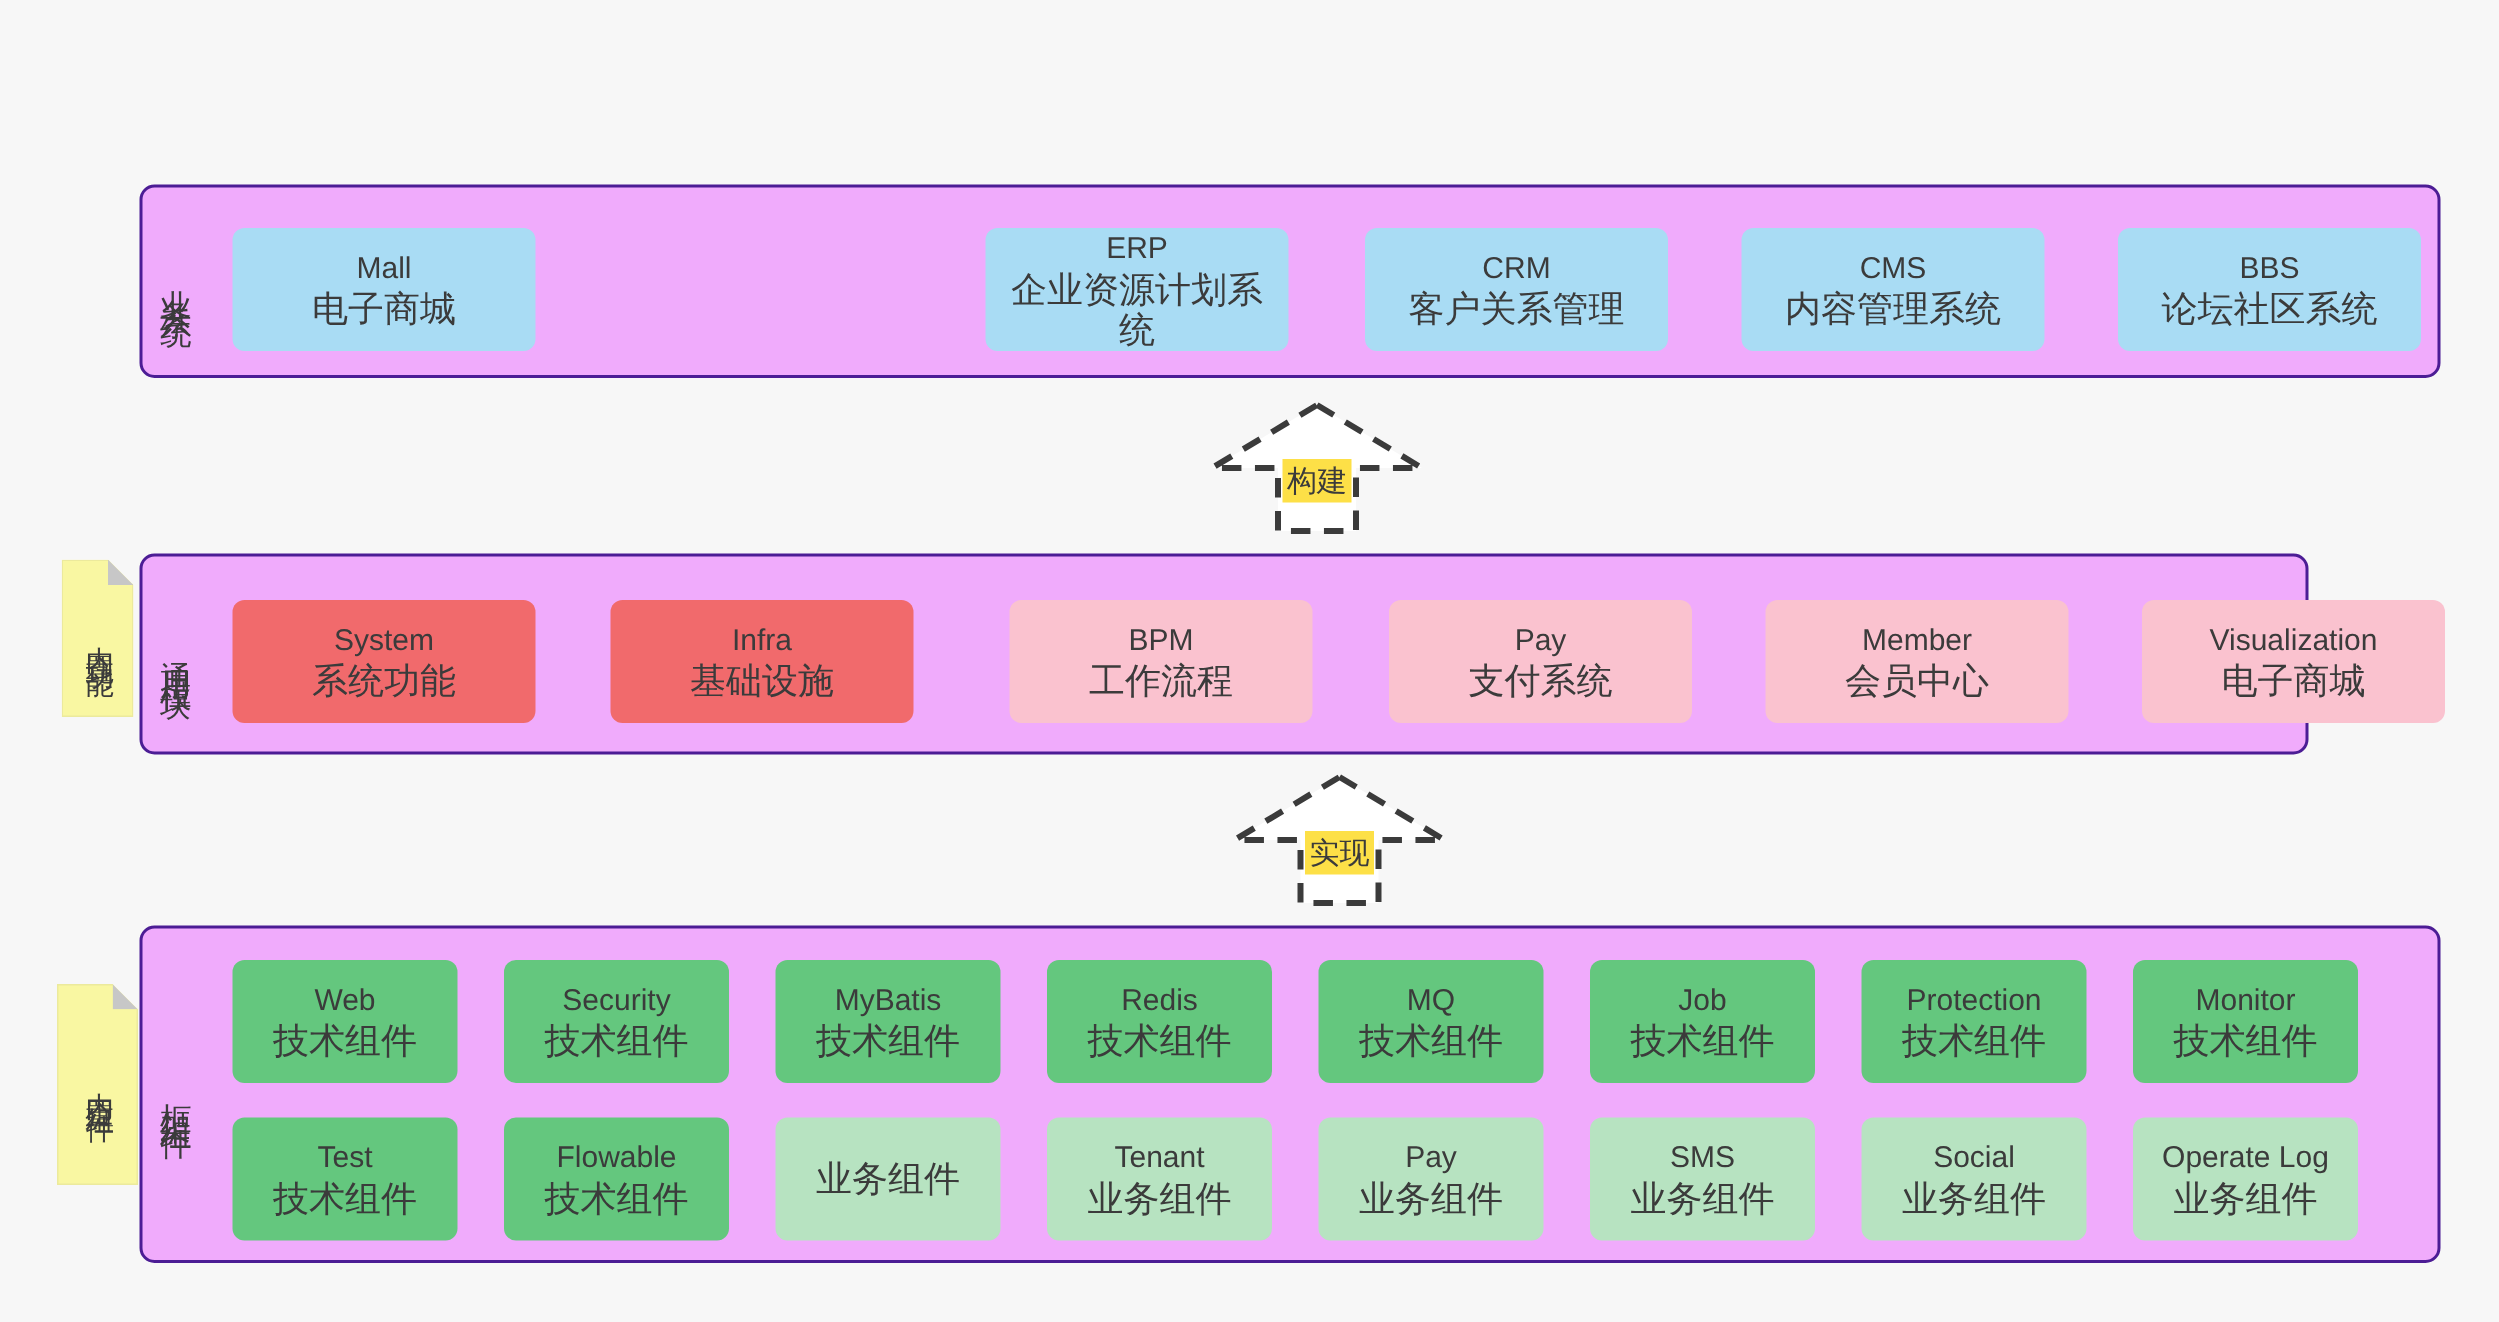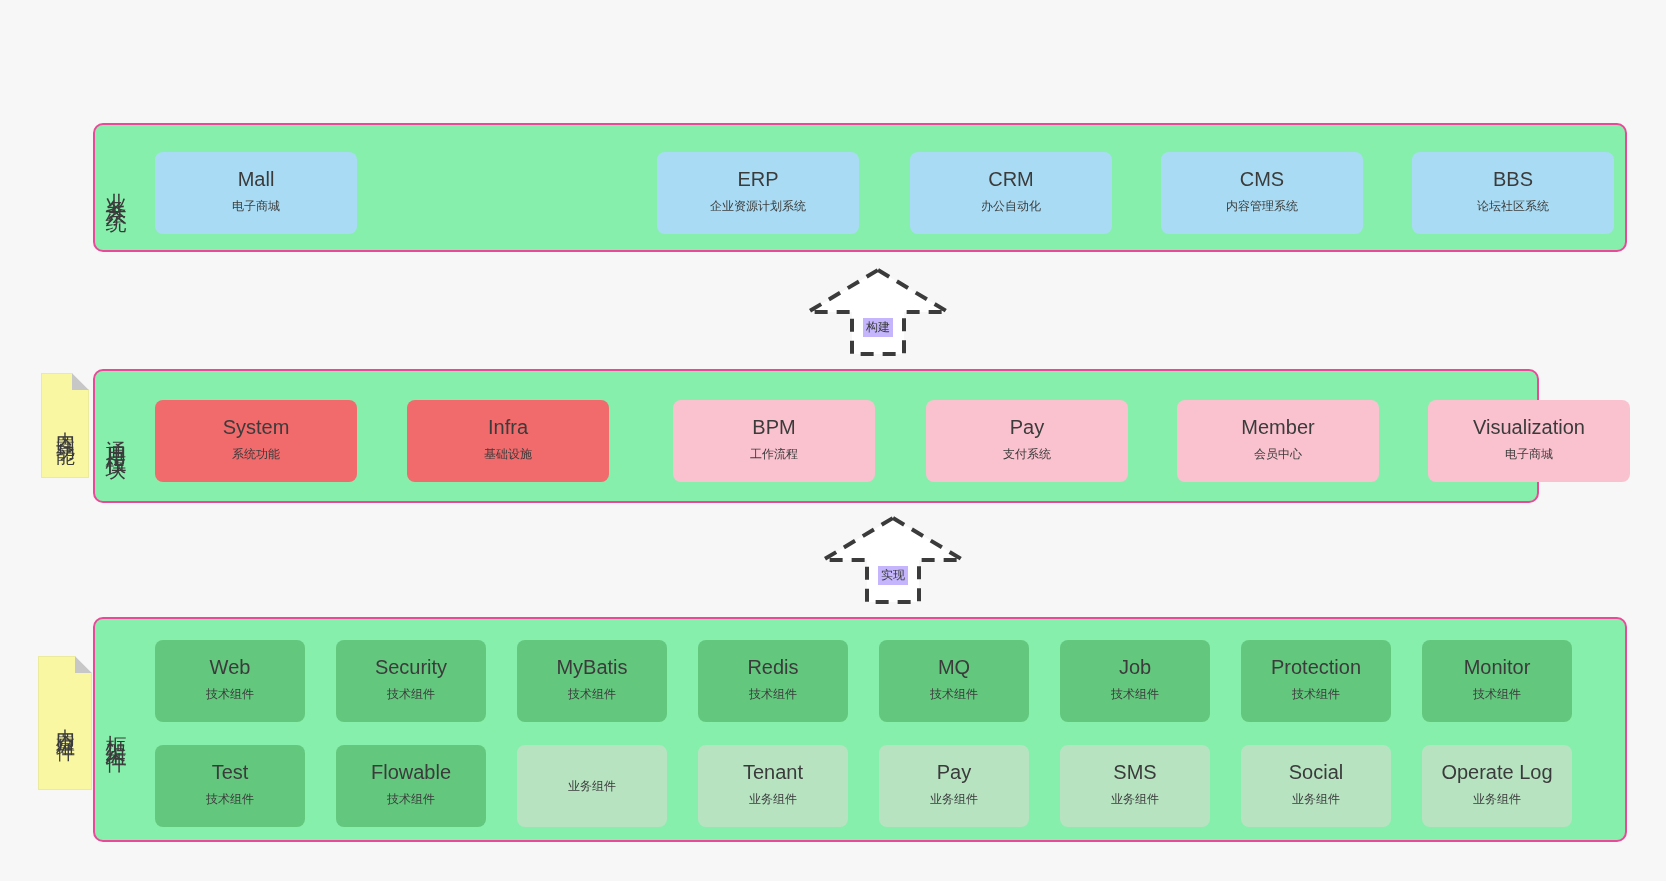--- a/index.html
+++ b/index.html
@@ -6,22 +6,22 @@
   body{
     position:relative;
     width:1666px;height:881px;
     background:#f7f7f7;
     font-family:"Liberation Sans", sans-serif;
     color:#3b3b3b;
     overflow:hidden;
   }
   .section{
     position:absolute;
-    background:#86efac;
-    border:2px solid #ec4899;
+    background:#f0abfc;
+    border:2px solid #4c1d95;
     border-radius:10px;
     box-sizing:border-box;
   }
   #sec-business{left:93px;top:123px;width:1534px;height:129px;}
   #sec-modules{left:93px;top:369px;width:1446px;height:134px;}
   #sec-components{left:93px;top:617px;width:1534px;height:225px;}
 
   .side-label{
     position:absolute;
     left:10px;top:50%;
@@ -40,21 +40,21 @@
     border-radius:8px;
     display:flex;
     flex-direction:column;
     align-items:center;
     justify-content:center;
     text-align:center;
     box-sizing:border-box;
     padding:4px 6px;
   }
   .box .en{font-size:20px;line-height:27px;}
-  .box .cn{font-size:12px;line-height:27px;}
+  .box .cn{font-size:24px;line-height:27px;}
 
   .w6{width:202px;}
   .w8{width:150px;}
   .blue{background:#a9dcf4;}
   .red{background:#f16a6c;}
   .pink{background:#fac2cf;margin-left:16px;}
   .green{background:#64c77e;}
   .lightgreen{background:#b7e3c1;}
 
   
@@ -95,24 +95,24 @@
     clip-path:polygon(0 0, 100% 100%, 0 100%);
   }
   #tab-modules{left:41px;top:373px;width:48px;height:105px;}
   #tab-components{left:38px;top:656px;width:54px;height:134px;}
 
   
   .up-arrow{position:absolute;width:160px;height:94px;}
   .up-arrow svg{display:block;}
   .arrow-label{
     position:absolute;
-    left:50%;top:54px;
+    left:50%;top:42px;
     transform:translateX(-50%);
-    background:#c4b5fd;
-    font-size:12px;
+    background:#fde047;
+    font-size:20px;
     padding:1px 3px;
     white-space:nowrap;
   }
   #arrow-build{left:798px;top:264px;}
   #arrow-implement{left:813px;top:512px;}
 </style>
 </head>
 <body>
 
 <div class="section" id="sec-business">
@@ -120,21 +120,21 @@
   <div class="box blue w6 c6-1">
     <span class="en">Mall</span>
     <span class="cn">电子商城</span>
   </div>
   <div class="box blue w6 c6-3">
     <span class="en">ERP</span>
     <span class="cn">企业资源计划系统</span>
   </div>
   <div class="box blue w6 c6-4">
     <span class="en">CRM</span>
-    <span class="cn">办公自动化</span>
+    <span class="cn">客户关系管理</span>
   </div>
   <div class="box blue w6 c6-5">
     <span class="en">CMS</span>
     <span class="cn">内容管理系统</span>
   </div>
   <div class="box blue w6 c6-6">
     <span class="en">BBS</span>
     <span class="cn">论坛社区系统</span>
   </div>
 </div>

